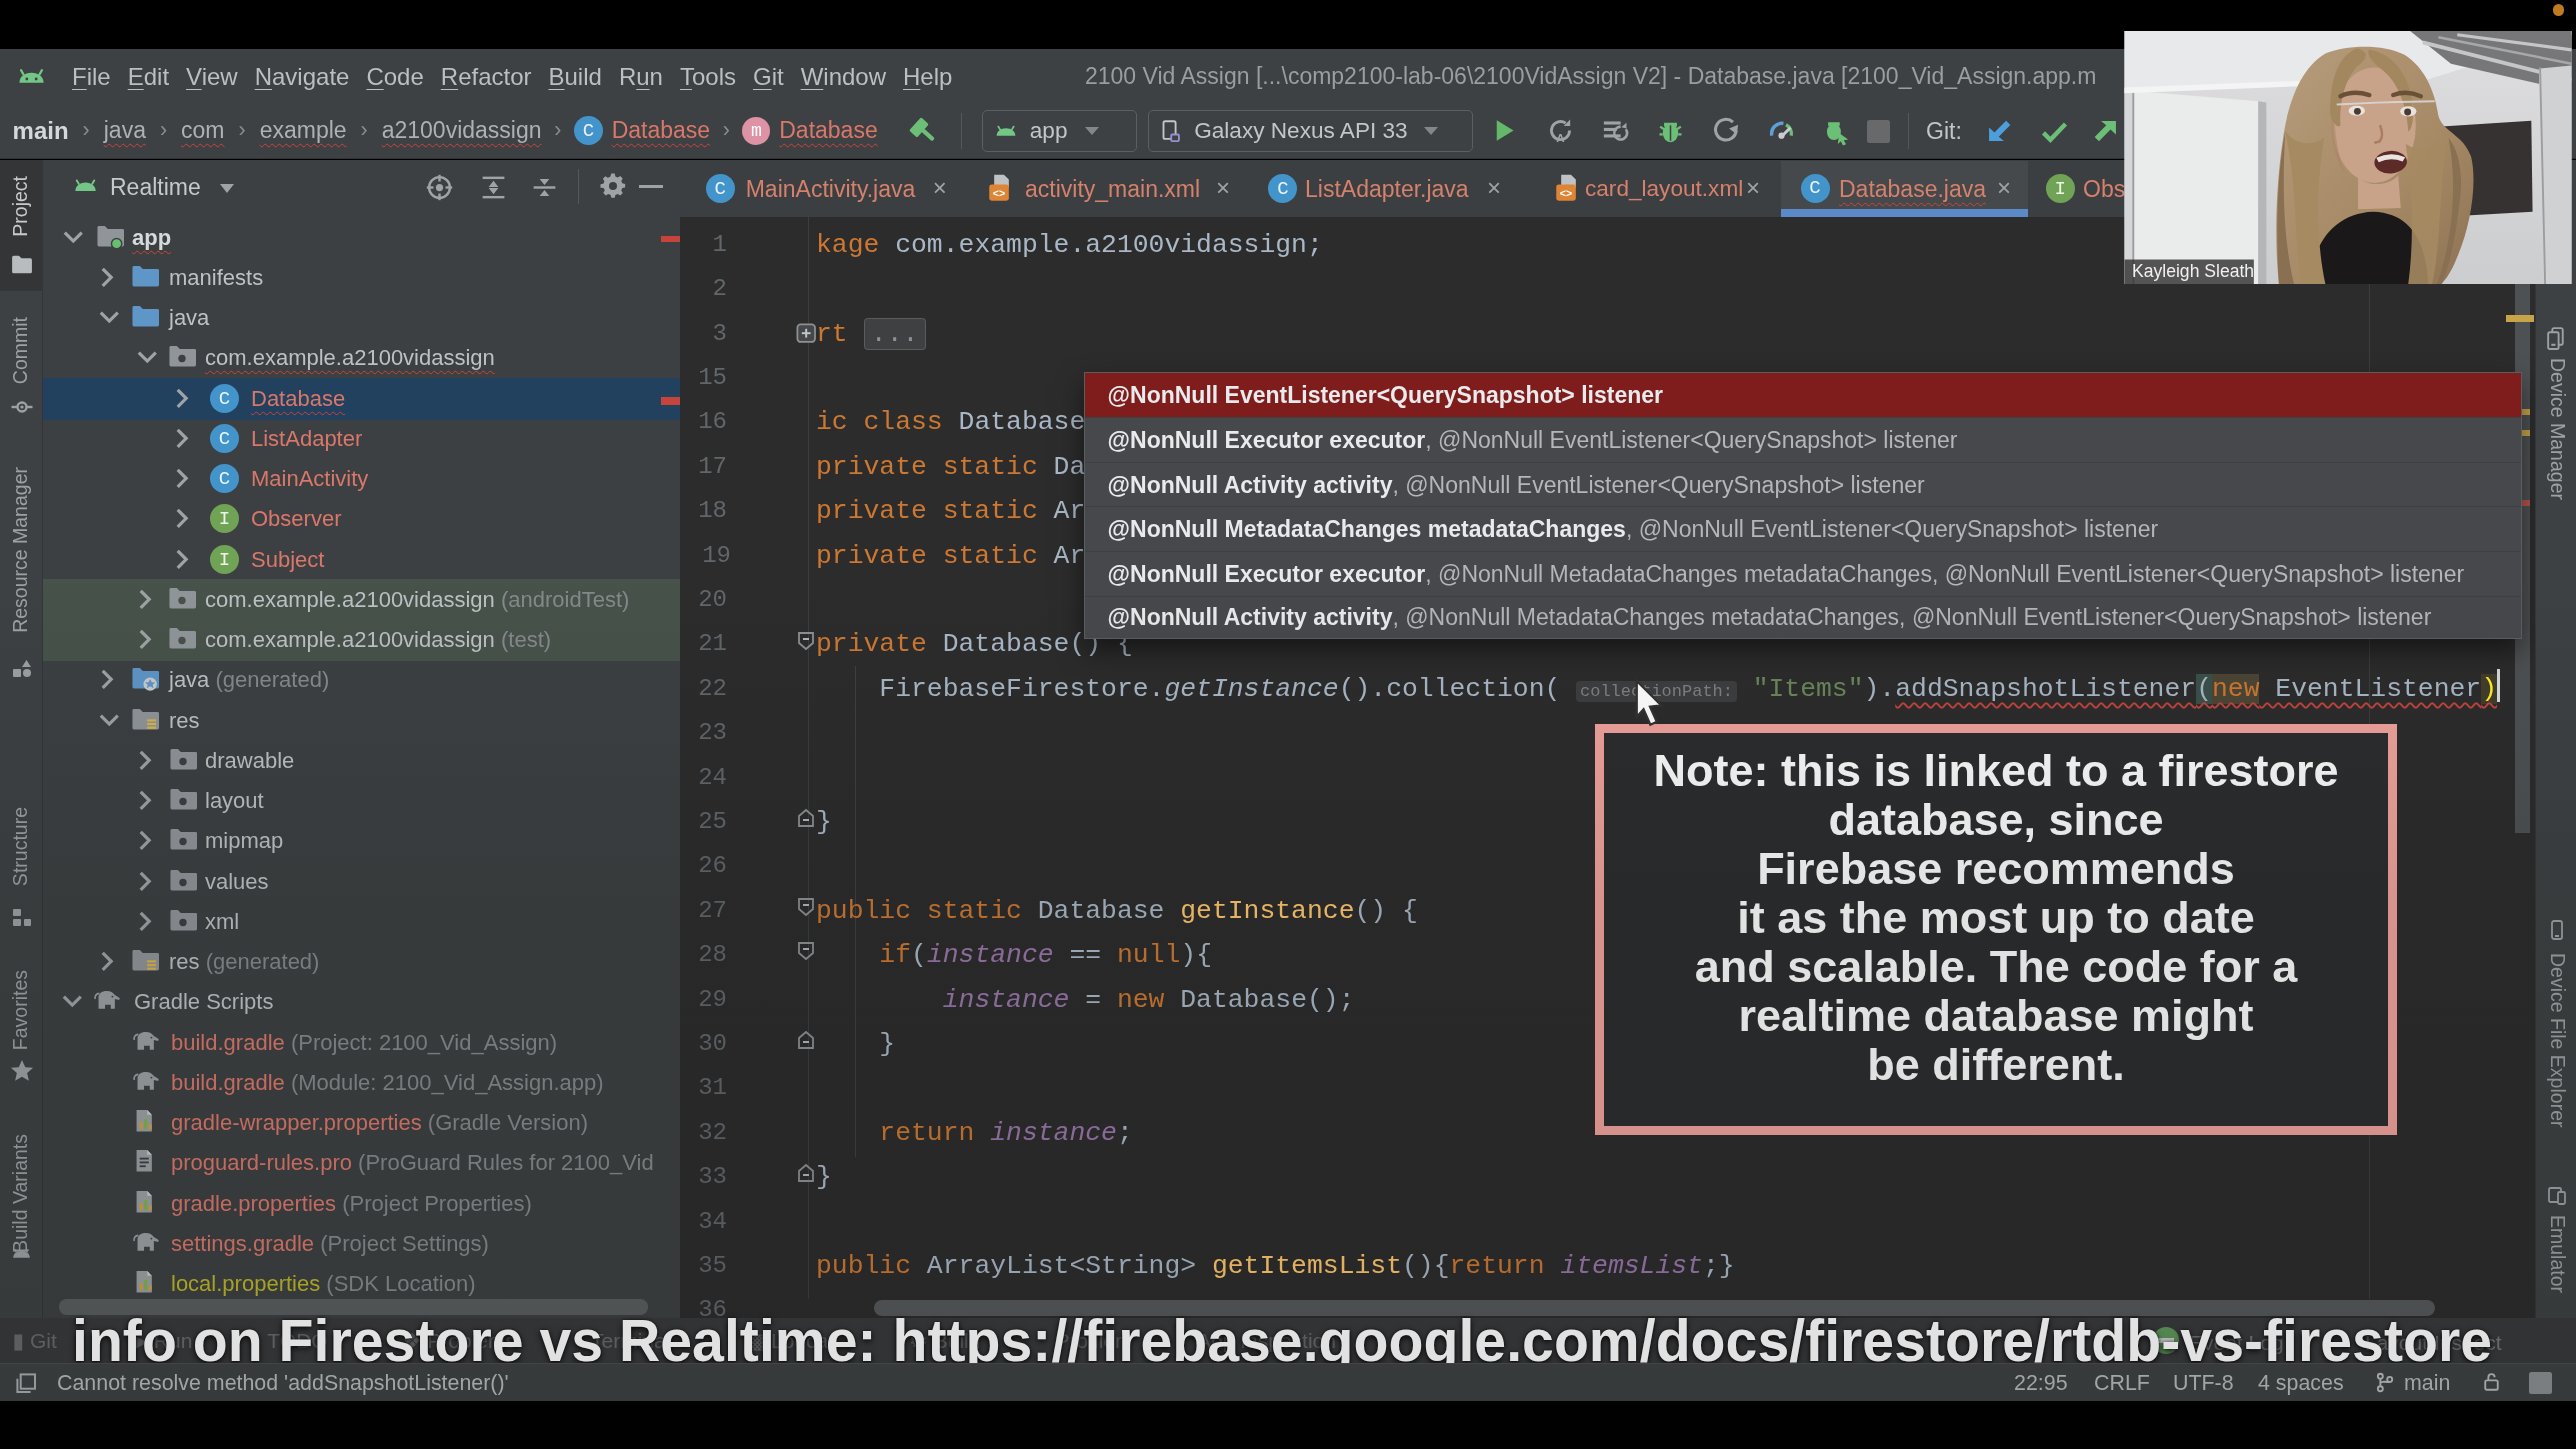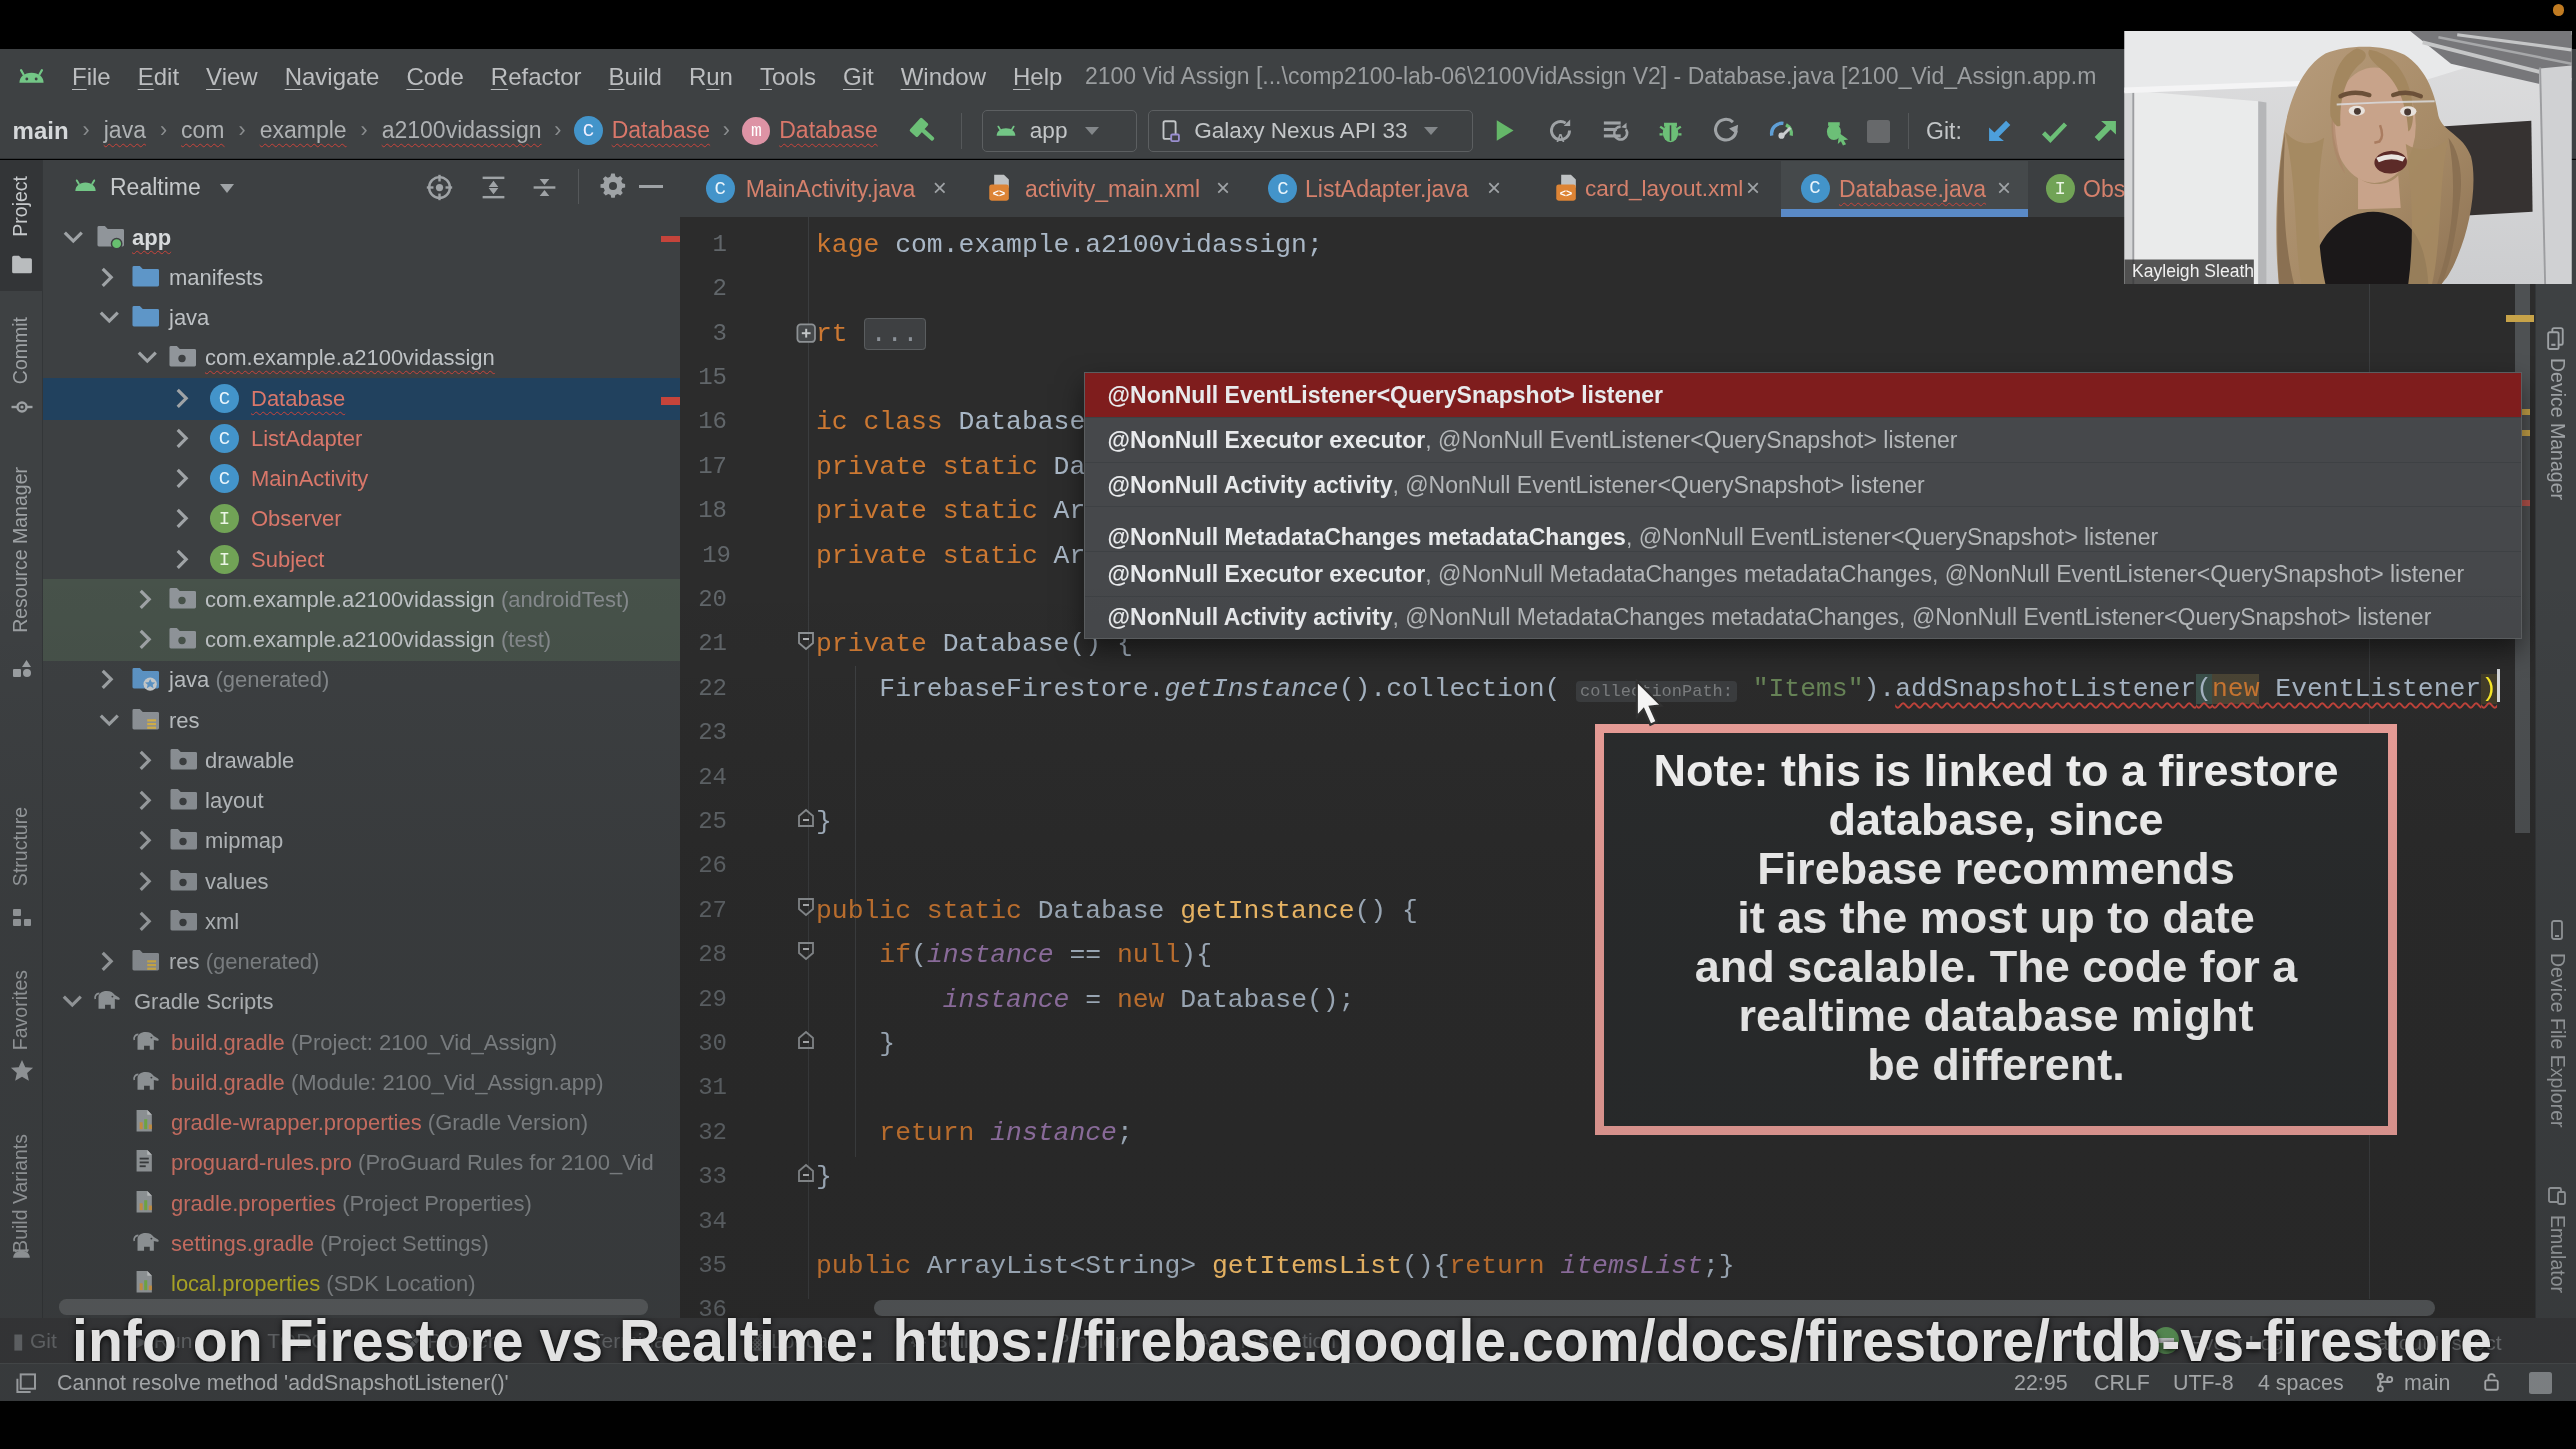--- a/index.html
+++ b/index.html
@@ -50,21 +50,21 @@
 
 <div id="menubar" class="abs">
 
   <svg class="abs" style="left:15px;top:11.3px;" width="33" height="33" viewBox="0 0 24 24">
     <path fill="#73c686" d="M3.2 16.5c0-4.2 3.6-7.3 8.8-7.3s8.8 3.1 8.8 7.3z"></path>
     <line x1="6.2" y1="10.5" x2="4.4" y2="7.4" stroke="#73c686" stroke-width="1.6" stroke-linecap="round"></line>
     <line x1="17.8" y1="10.5" x2="19.6" y2="7.4" stroke="#73c686" stroke-width="1.6" stroke-linecap="round"></line>
     <circle cx="8.6" cy="13.8" r="1.05" fill="#3e4143"></circle>
     <circle cx="15.4" cy="13.8" r="1.05" fill="#3e4143"></circle>
   </svg>
-  <div class="abs" style="left:72px;top:0;height:55px;display:flex;align-items:center;gap:27px;">
+  <div class="abs" style="left:72px;top:0;height:55px;display:flex;align-items:center;gap:17px;">
     <span class="menu-item"><span class="u">F</span>ile</span>
     <span class="menu-item"><span class="u">E</span>dit</span>
     <span class="menu-item"><span class="u">V</span>iew</span>
     <span class="menu-item"><span class="u">N</span>avigate</span>
     <span class="menu-item"><span class="u">C</span>ode</span>
     <span class="menu-item"><span class="u">R</span>efactor</span>
     <span class="menu-item"><span class="u">B</span>uild</span>
     <span class="menu-item">R<span class="u">u</span>n</span>
     <span class="menu-item"><span class="u">T</span>ools</span>
     <span class="menu-item"><span class="u">G</span>it</span>
@@ -648,21 +648,21 @@
     <span style="margin-left:22.6px;font-size:23px;color:#e8eaec;font-weight:bold;white-space:pre;">@NonNull EventListener&lt;QuerySnapshot&gt; listener</span>
   </div>
   <div class="abs" style="left:0;top:44px;width:1436px;height:45px;border-top:1.3px solid #3e4144;display:flex;align-items:center;">
     <span style="margin-left:22.6px;font-size:23px;color:#e8eaec;font-weight:bold;white-space:pre;">@NonNull Executor executor</span>
       <span style="font-size:23px;color:#b4b7b9;white-space:pre;">, @NonNull EventListener&lt;QuerySnapshot&gt; listener</span>
   </div>
   <div class="abs" style="left:0;top:89px;width:1436px;height:45px;border-top:1.3px solid #3e4144;display:flex;align-items:center;">
     <span style="margin-left:22.6px;font-size:23px;color:#e8eaec;font-weight:bold;white-space:pre;">@NonNull Activity activity</span>
       <span style="font-size:23px;color:#b4b7b9;white-space:pre;">, @NonNull EventListener&lt;QuerySnapshot&gt; listener</span>
   </div>
-  <div class="abs" style="left:0;top:133px;width:1436px;height:45px;border-top:1.3px solid #3e4144;display:flex;align-items:flex-end;">
+  <div class="abs" style="left:0;top:133px;width:1436px;height:45px;border-top:1.3px solid #3e4144;display:flex;align-items:center;">
     <span style="margin-left:22.6px;font-size:23px;color:#e8eaec;font-weight:bold;white-space:pre;">@NonNull MetadataChanges metadataChanges</span>
       <span style="font-size:23px;color:#b4b7b9;white-space:pre;">, @NonNull EventListener&lt;QuerySnapshot&gt; listener</span>
   </div>
   <div class="abs" style="left:0;top:178px;width:1436px;height:45px;border-top:1.3px solid #3e4144;display:flex;align-items:center;overflow:hidden;">
     <span style="margin-left:22.6px;font-size:23px;color:#e8eaec;font-weight:bold;white-space:pre;">@NonNull Executor executor</span>
       <span style="font-size:23px;color:#b4b7b9;white-space:pre;">, @NonNull MetadataChanges metadataChanges, @NonNull EventListener&lt;QuerySnapshot&gt; listener</span>
   </div>
   <div class="abs" style="left:0;top:223px;width:1436px;height:42px;border-top:1.3px solid #3e4144;display:flex;align-items:center;overflow:hidden;">
     <span style="margin-left:22.6px;font-size:23px;color:#e8eaec;font-weight:bold;white-space:pre;">@NonNull Activity activity</span>
       <span style="font-size:23px;color:#b4b7b9;white-space:pre;">, @NonNull MetadataChanges metadataChanges, @NonNull EventListener&lt;QuerySnapshot&gt; listener</span>

